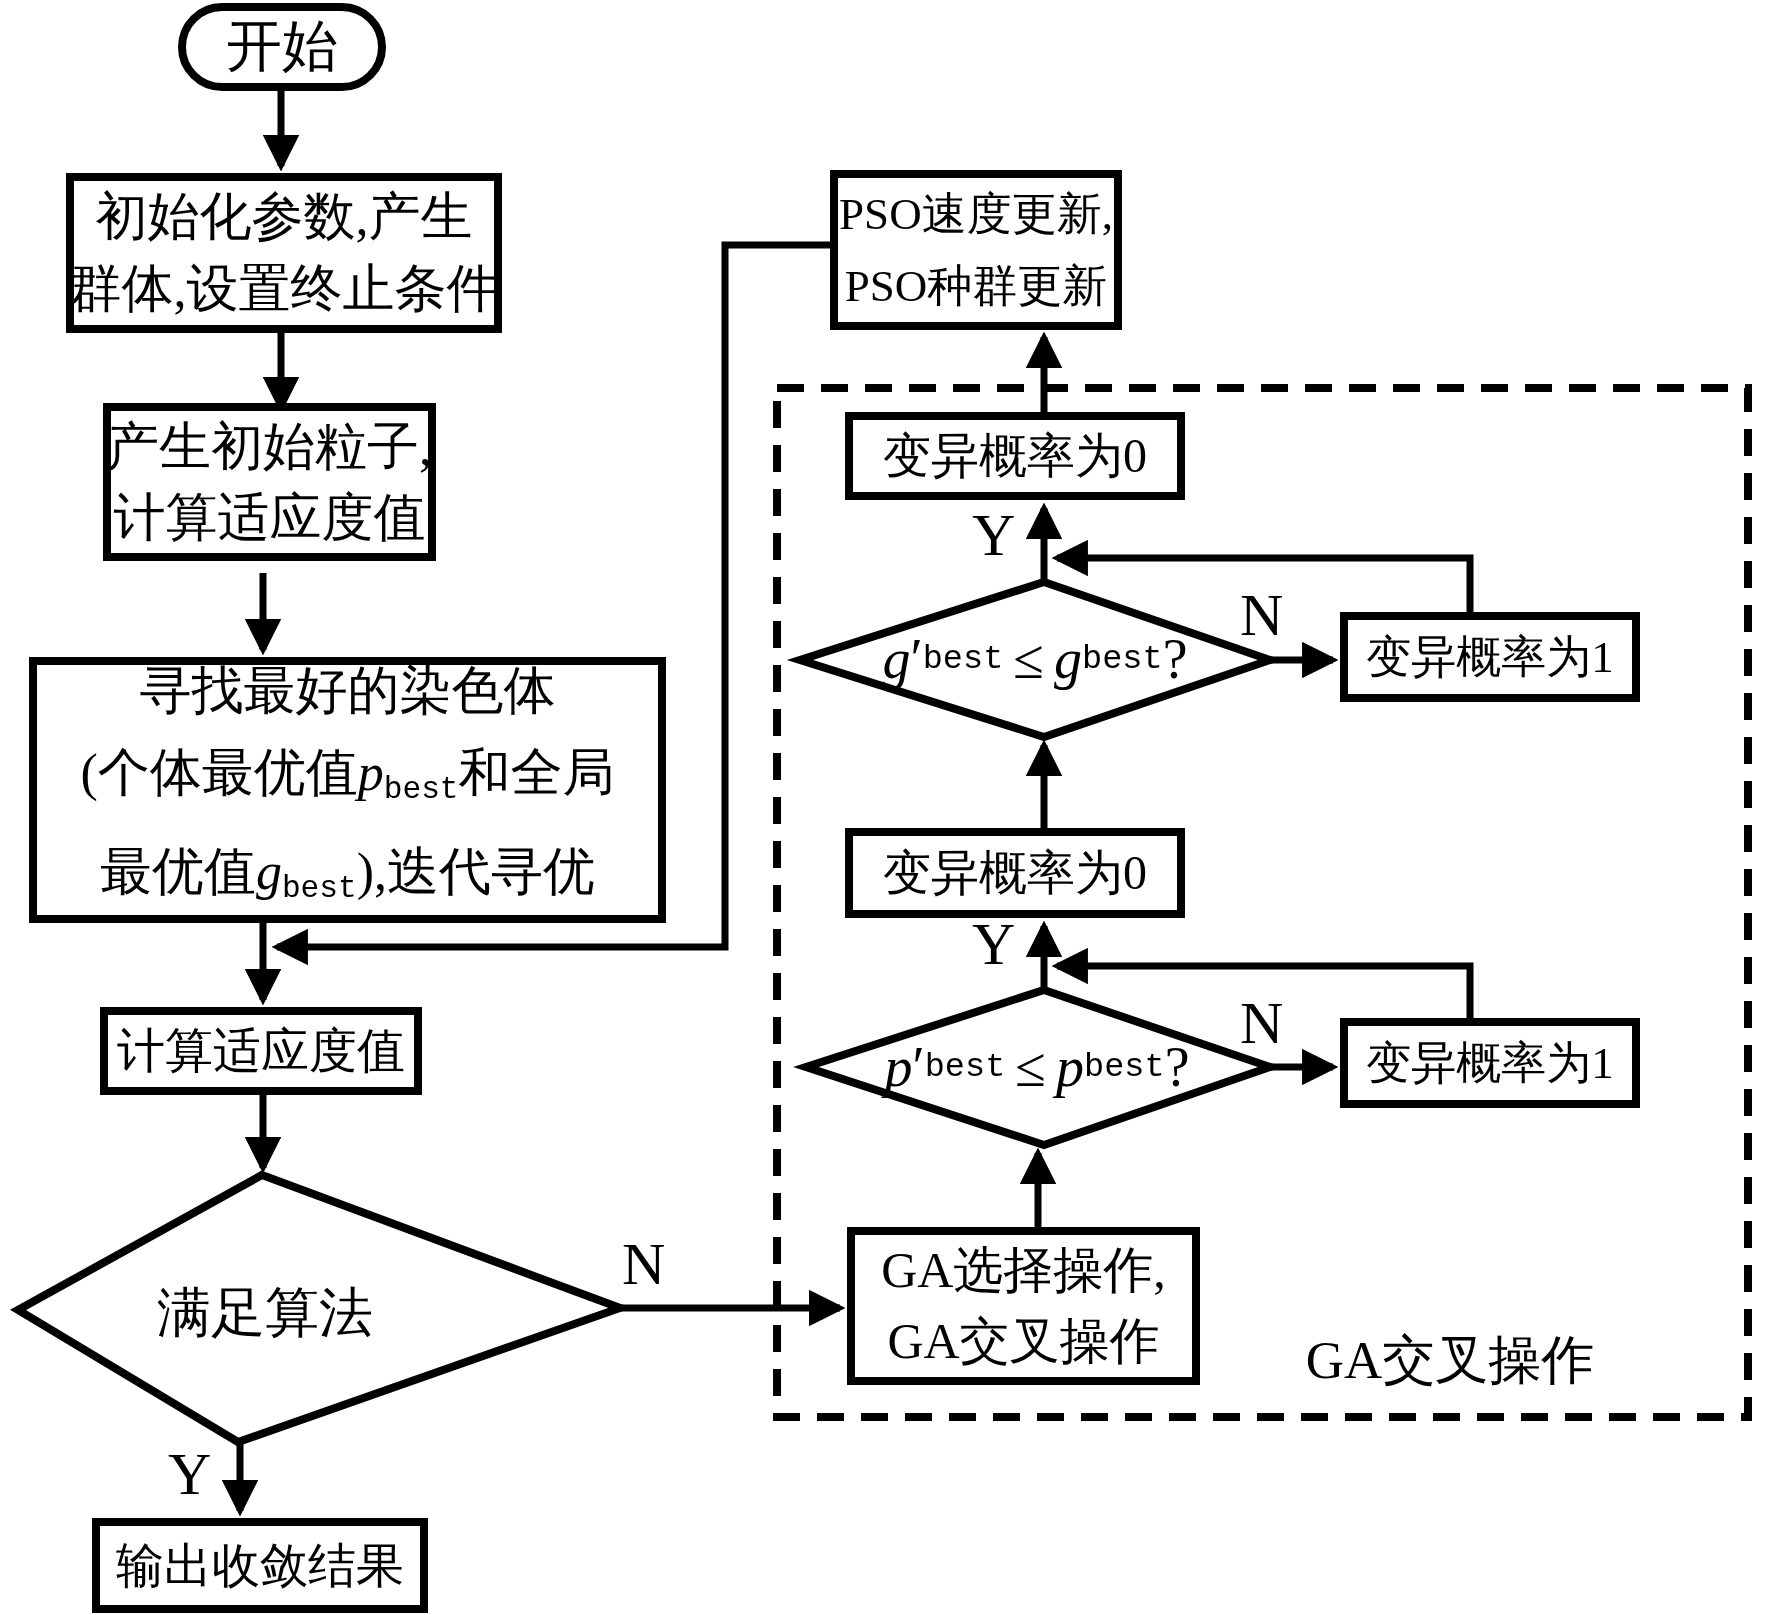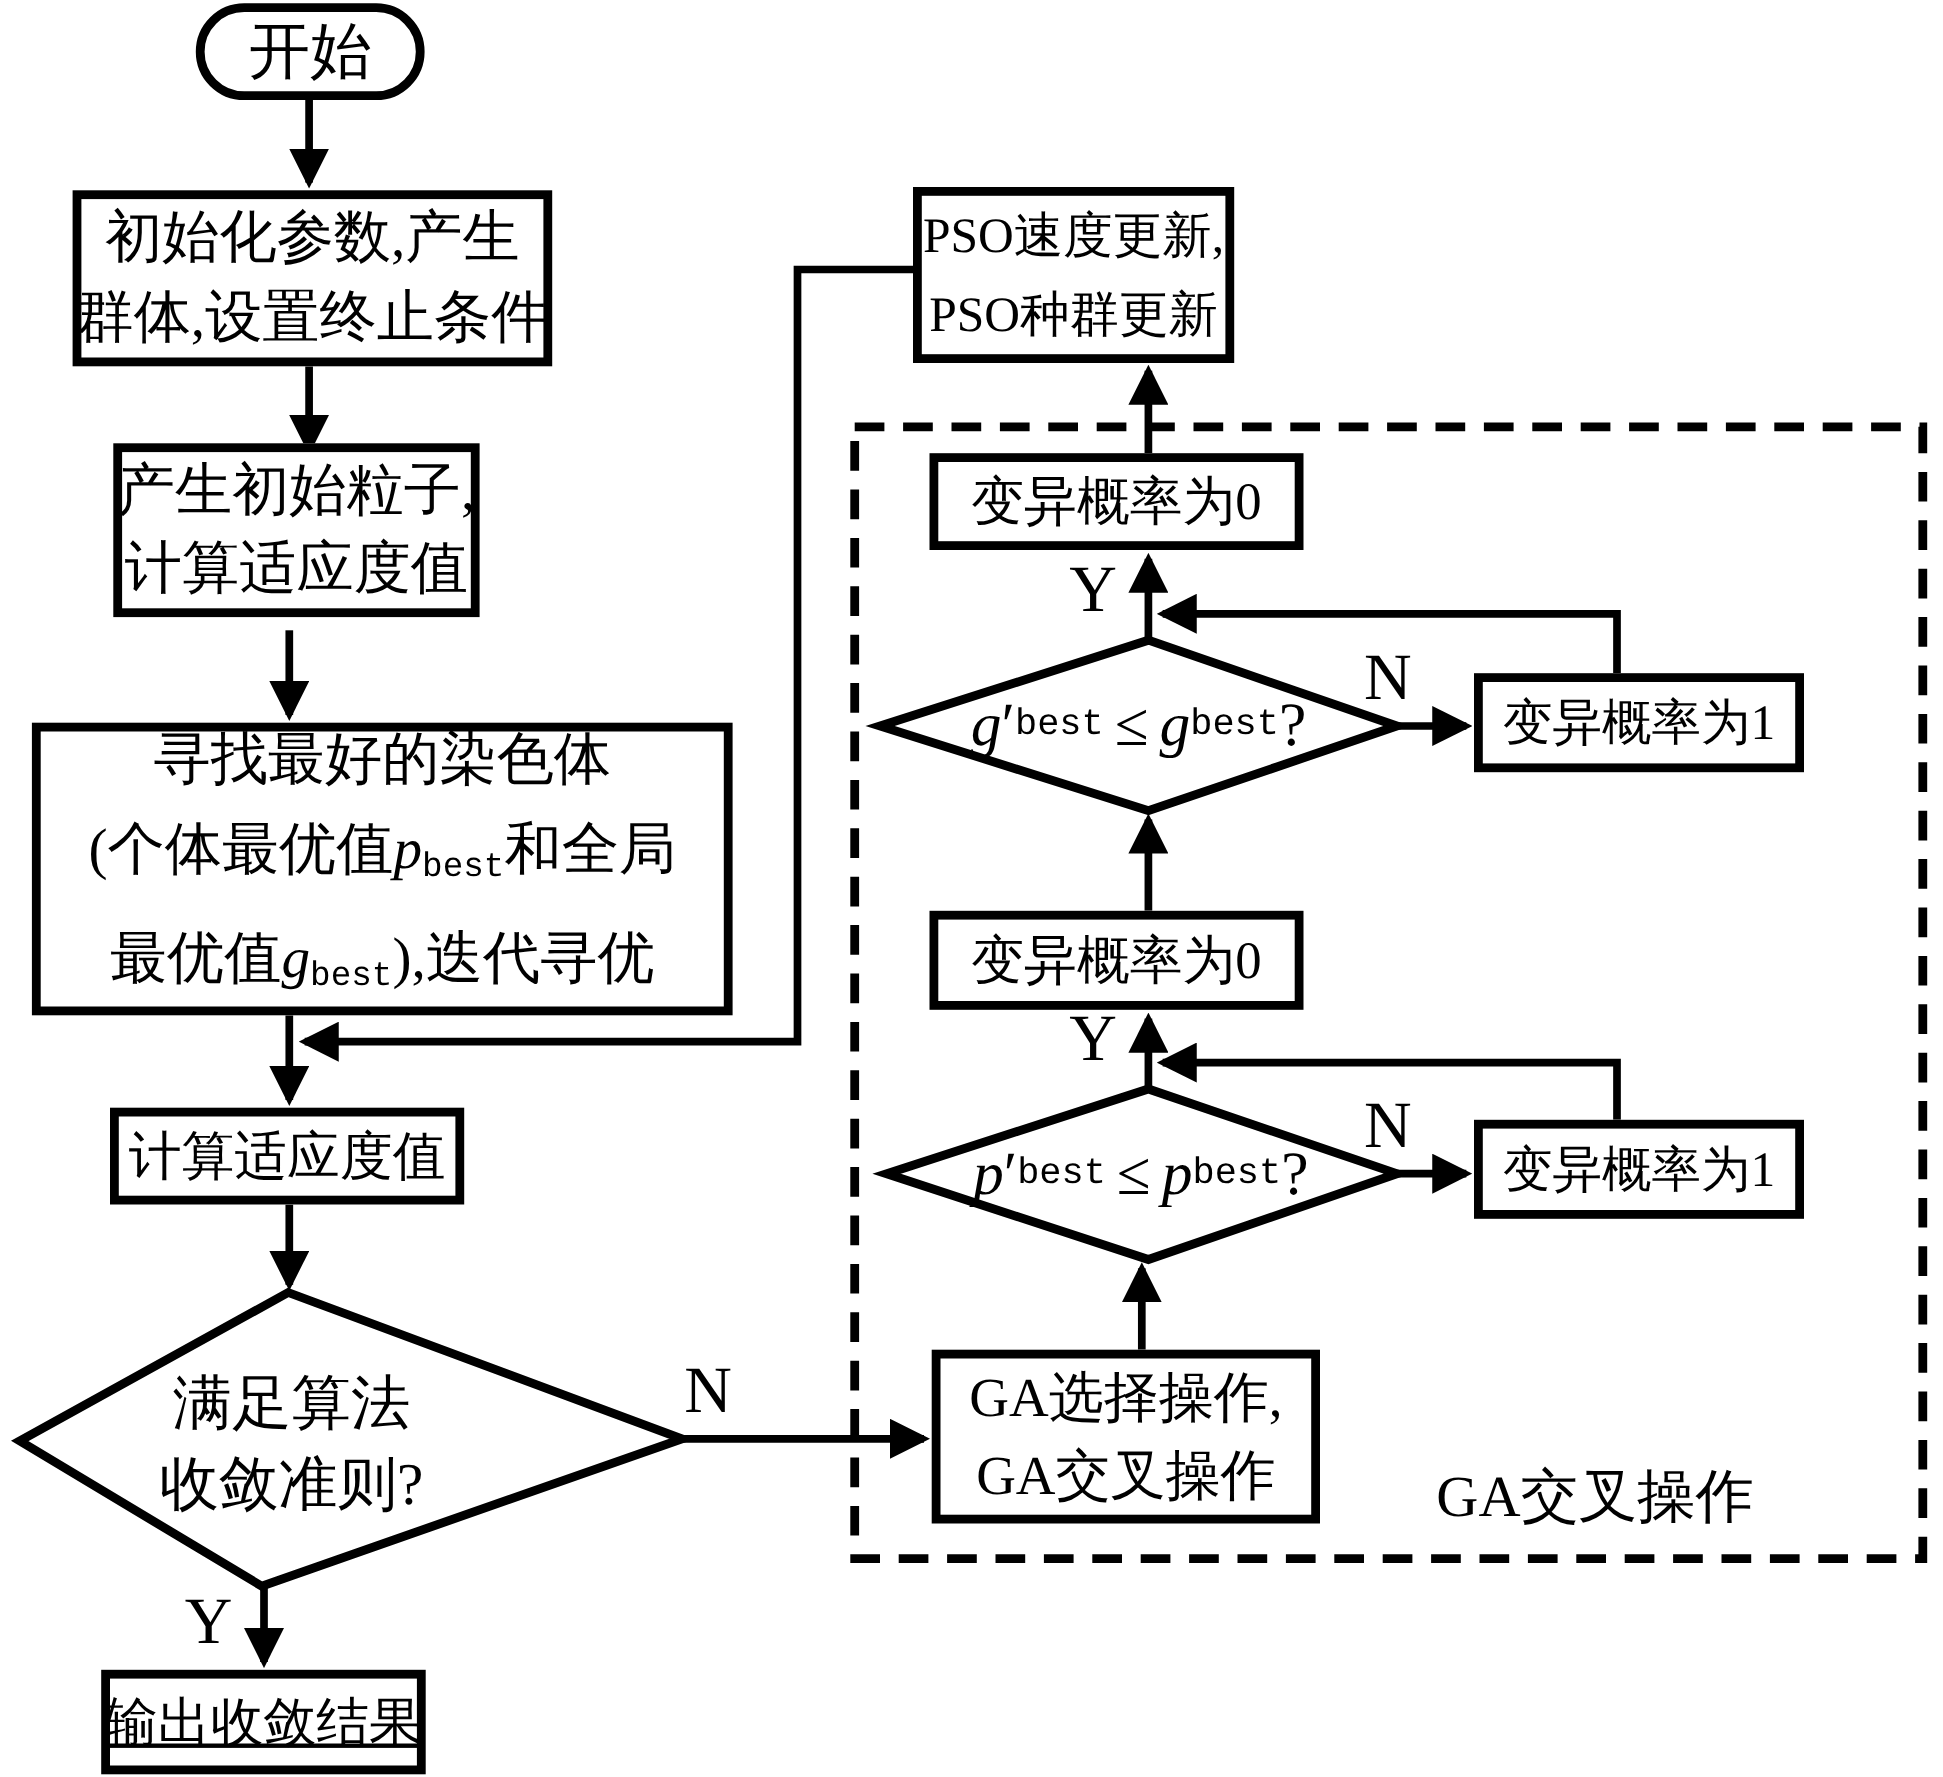--- a/index.html
+++ b/index.html
@@ -109,24 +109,23 @@
       <span>最优值</span><span class="mvar">g</span><span class="msub">best</span><span>),迭代寻优</span>
     </span>
   </div>
 
   <div class="node" style="left:100px; top:1007px; width:322px; height:88px; font-size:48px;">
     <span>计算适应度值</span>
   </div>
 
   <div class="ovl" style="left:30px; top:1238px; width:470px; height:150px; font-size:54px; line-height:73px;">
     <span>满足算法</span>
-    <span>收敛准则?</span>
   </div>
 
-  <div class="node" style="left:92px; top:1518px; width:295px; height:95px; font-size:48px;text-decoration:underline;">
+  <div class="node" style="left:92px; top:1518px; width:336px; height:95px; font-size:48px;">
     <span>输出收敛结果</span>
   </div>
 
   <div class="node" style="left:830px; top:170px; width:292px; height:160px; font-size:45px; line-height:72px;">
     <span>PSO速度更新,</span>
     <span>PSO种群更新</span>
   </div>
 
   <div class="node" style="left:845px; top:412px; width:340px; height:88px; font-size:48px;">
     <span>变异概率为0</span>

